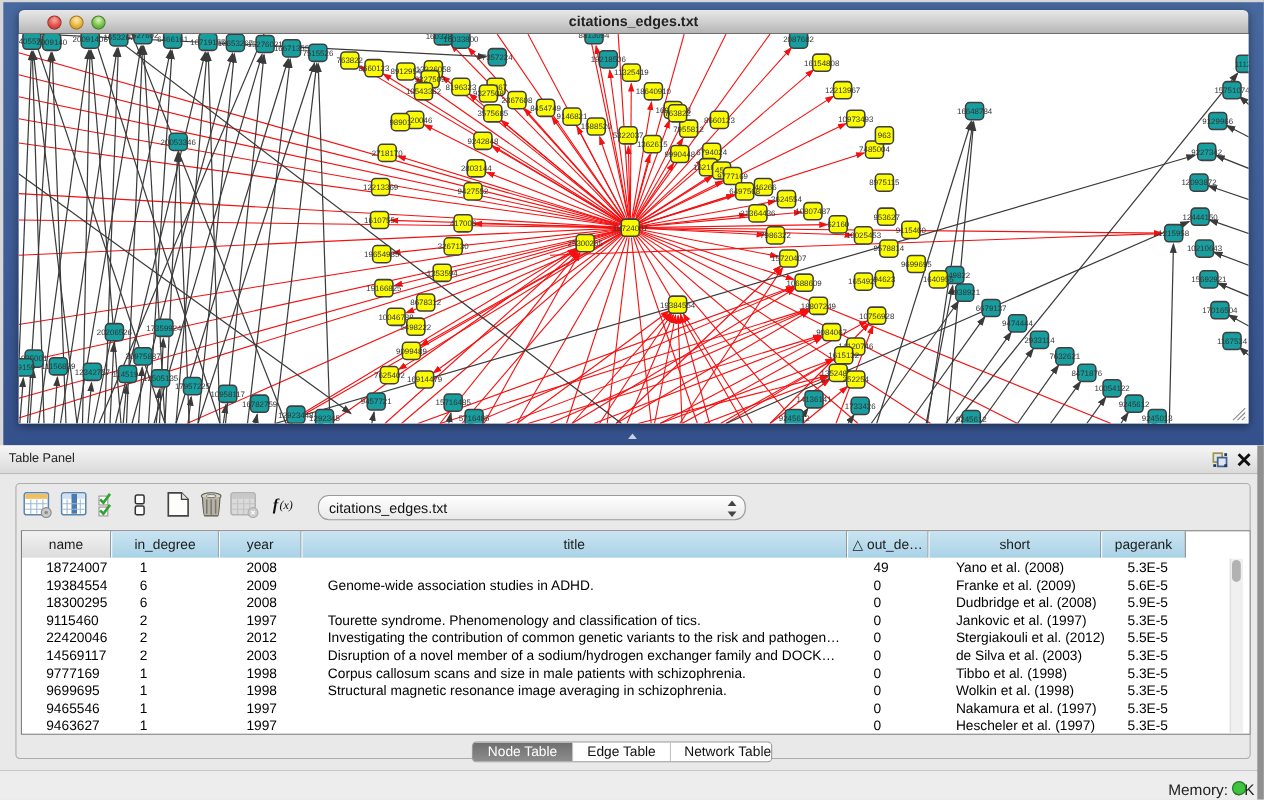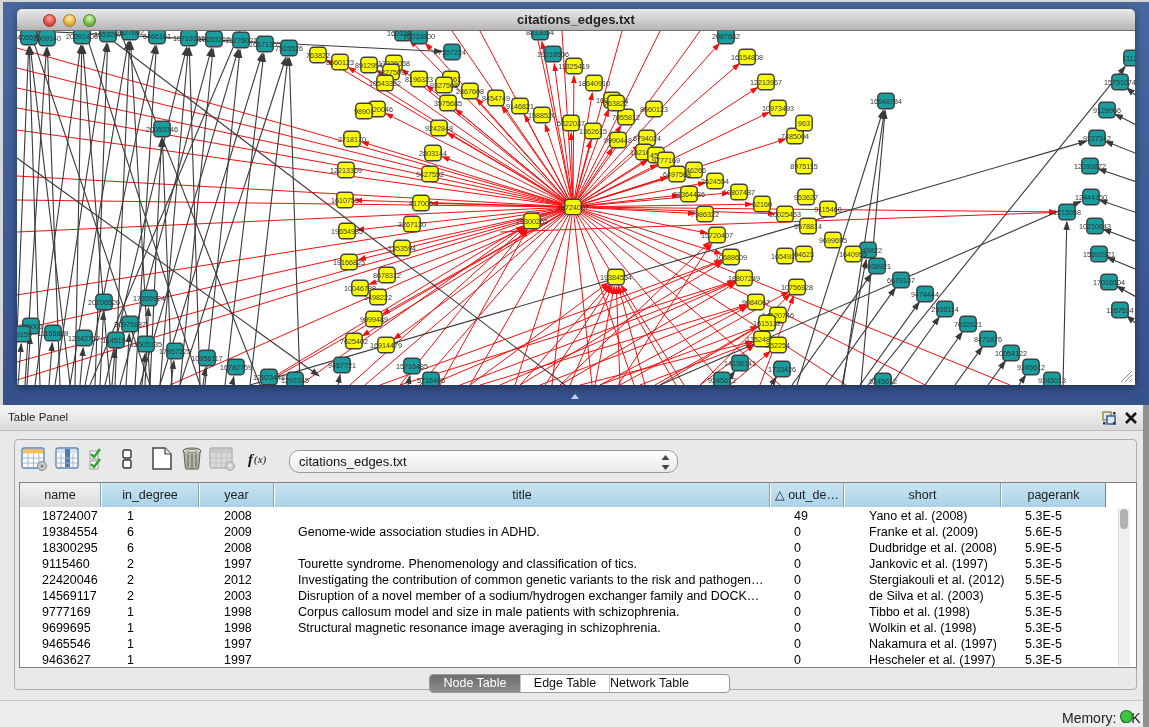--- a/index.html
+++ b/index.html
@@ -600,21 +600,21 @@
     </svg>
 </div>
 
 <div class="abs" style="left:19px;top:482px;width:1118px;height:186px;background:#fff;border:1px solid #808080"></div>
 <div class="hcell" style="left:20px;width:81px;background:linear-gradient(#f2f2f2,#dcdcdc)">name</div>
 <div class="hcell" style="left:102px;width:97px">in_degree</div>
 <div class="hcell" style="left:200px;width:74px">year</div>
 <div class="hcell" style="left:275px;width:495px">title</div>
 <div class="hcell" style="left:771px;width:73px">△&nbsp;out_de…</div>
 <div class="hcell" style="left:845px;width:156px">short</div>
-<div class="hcell" style="left:1002px;width:104px;border-right:1px solid #808080">pagerank</div>
+<div class="hcell" style="left:1002px;width:76px;border-right:1px solid #808080">pagerank</div>
 <div class="row" style="top:508px">
 <span style="left:23px">18724007</span>
     <span style="left:108px">1</span>
     <span style="left:205px">2008</span>
     <span style="left:775px">49</span>
     <span style="left:850px">Yano et al. (2008)</span>
 <span style="left:1006px">5.3E‑5</span>
   </div>
 <div class="row" style="top:524px">
 <span style="left:23px">19384554</span>
@@ -657,21 +657,21 @@
     <span style="left:205px">2003</span>
 <span style="left:279px">Disruption of a novel member of a sodium/hydrogen exchanger family and DOCK…</span>
     <span style="left:775px">0</span>
     <span style="left:850px">de Silva et al. (2003)</span>
 <span style="left:1006px">5.3E‑5</span>
   </div>
 <div class="row" style="top:604px">
 <span style="left:23px">9777169</span>
     <span style="left:108px">1</span>
     <span style="left:205px">1998</span>
-<span style="left:279px">Corpus callosum model and size in male patients with schizophrenia.</span>
+<span style="left:279px">Corpus callosum scans and size in male patients with schizophrenia.</span>
     <span style="left:775px">0</span>
     <span style="left:850px">Tibbo et al. (1998)</span>
 <span style="left:1006px">5.3E‑5</span>
   </div>
 <div class="row" style="top:620px">
 <span style="left:23px">9699695</span>
     <span style="left:108px">1</span>
     <span style="left:205px">1998</span>
 <span style="left:279px">Structural magnetic resonance image averaging in schizophrenia.</span>
     <span style="left:775px">0</span>
@@ -694,21 +694,21 @@
     <span style="left:850px">Hescheler et al. (1997)</span>
 <span style="left:1006px">5.3E‑5</span>
   </div>
 
 <div class="abs" style="left:1118px;top:508px;width:12px;height:158px;background:#f0f0f0;border-left:1px solid #dcdcdc"></div>
 <div class="abs" style="left:1120px;top:509px;width:8px;height:20px;border-radius:4px;background:#b2b2b2"></div>
 
 <div class="abs" style="left:429px;top:674px;height:19px;border:1px solid #9a9a9a;border-radius:4px;background:#fff;display:flex;font-size:12.5px;line-height:17px;overflow:hidden">
  <div style="width:90px;text-align:center;background:linear-gradient(#6e6e6e,#8d8d8d);color:#fff">Node Table</div>
  <div style="width:89px;text-align:center;border-left:1px solid #c4c4c4;color:#111">Edge Table</div>
- <div style="width:120px;text-align:left;border-left:1px solid #c4c4c4;color:#111">Network Table</div>
+ <div style="width:92px;text-align:right;border-left:1px solid #c4c4c4;color:#111">Network Table</div>
 </div>
 
 <div class="abs" style="left:0;top:700px;width:1149px;height:1px;background:#c9c9c9"></div>
 <div class="abs" style="left:0;top:701px;width:1149px;height:26px;background:#ededed"></div>
 <div class="abs" style="left:1062px;top:710px;font-size:14px;color:#222">Memory: OK</div>
 <svg class="abs" style="left:1119px;top:709px" width="15" height="15">
     <circle cx="7.5" cy="7.5" r="6" fill="#3ec43e" stroke="#2a7a2a" stroke-width="1.2"></circle>
   </svg>
 <div class="abs" style="left:1143px;top:405px;width:6px;height:322px;background:#909090"></div>
 </body></html>

